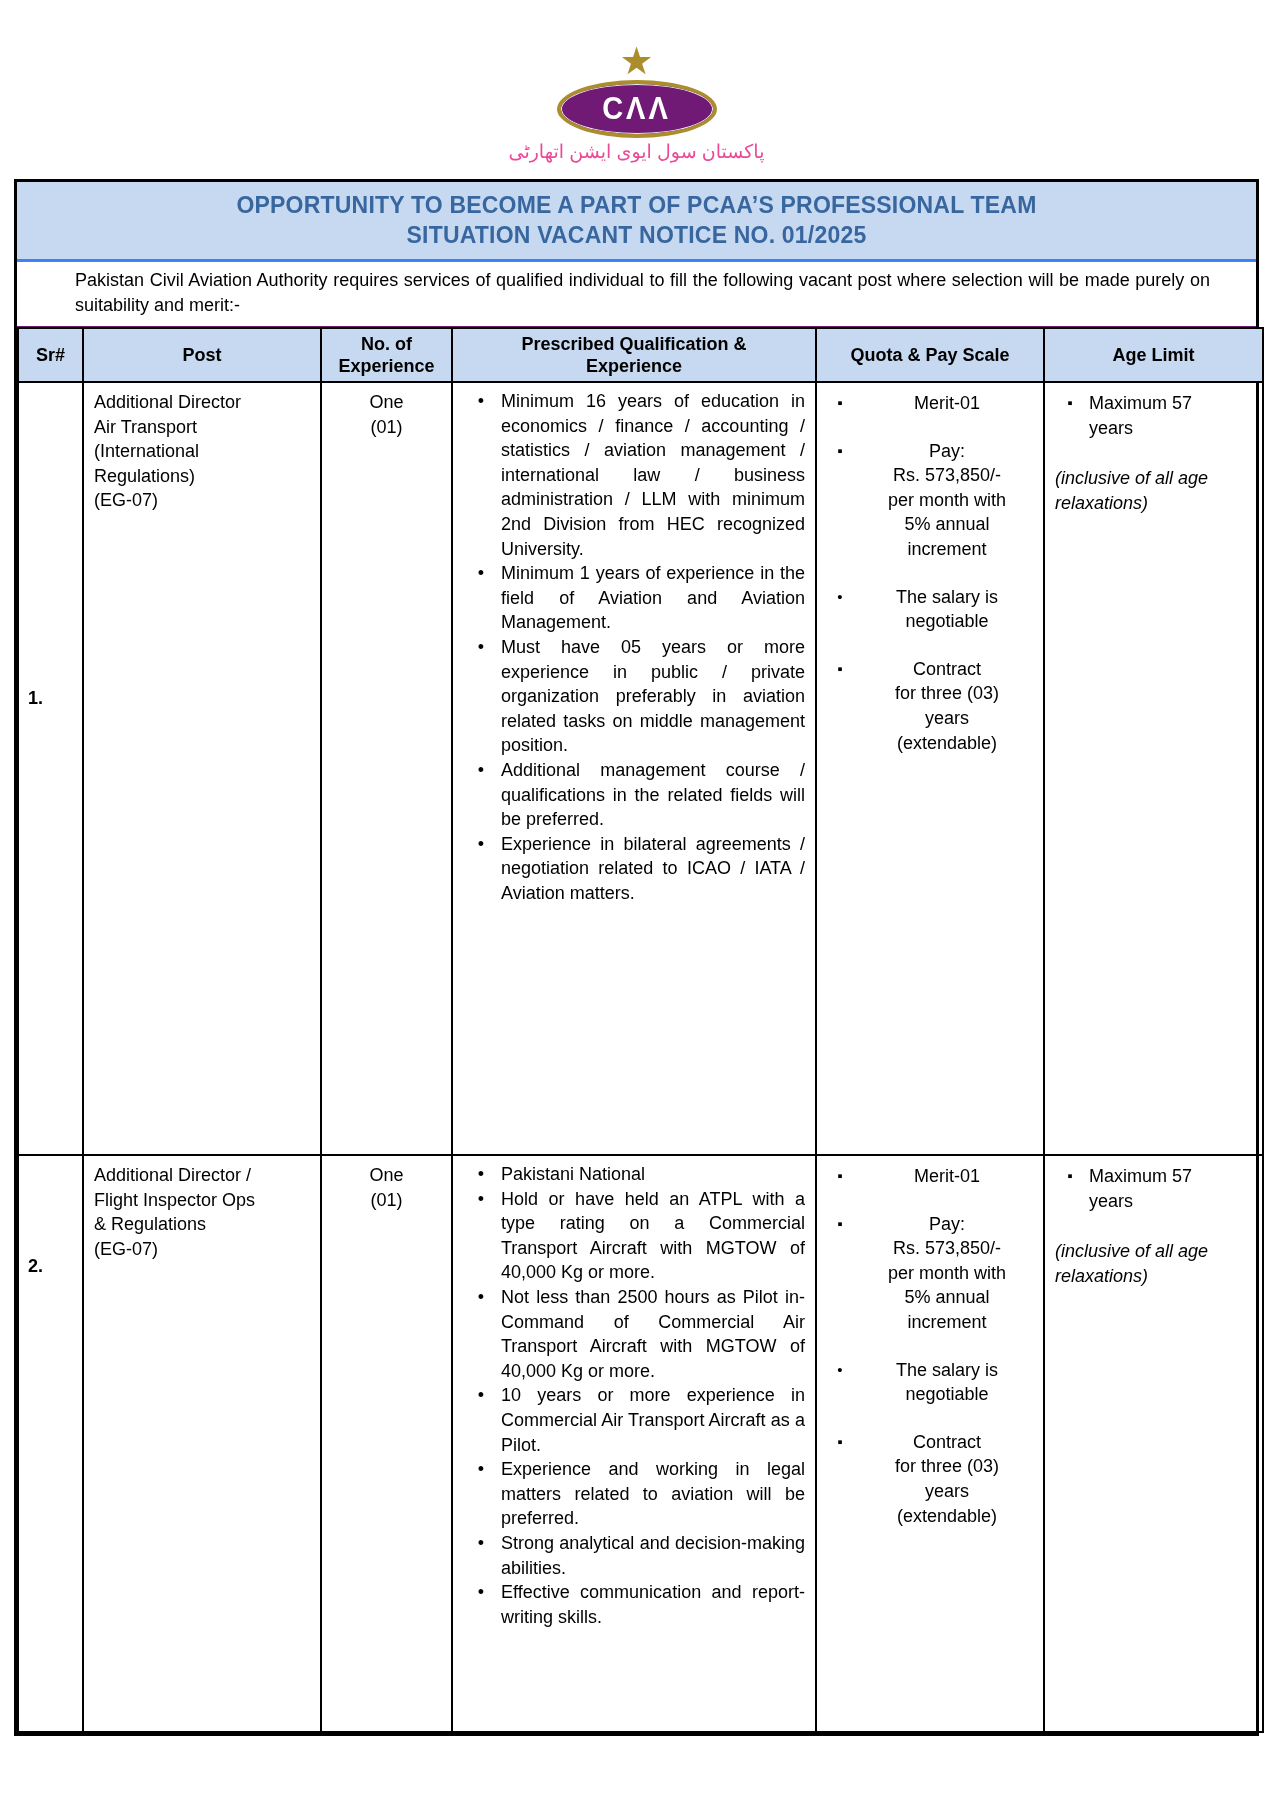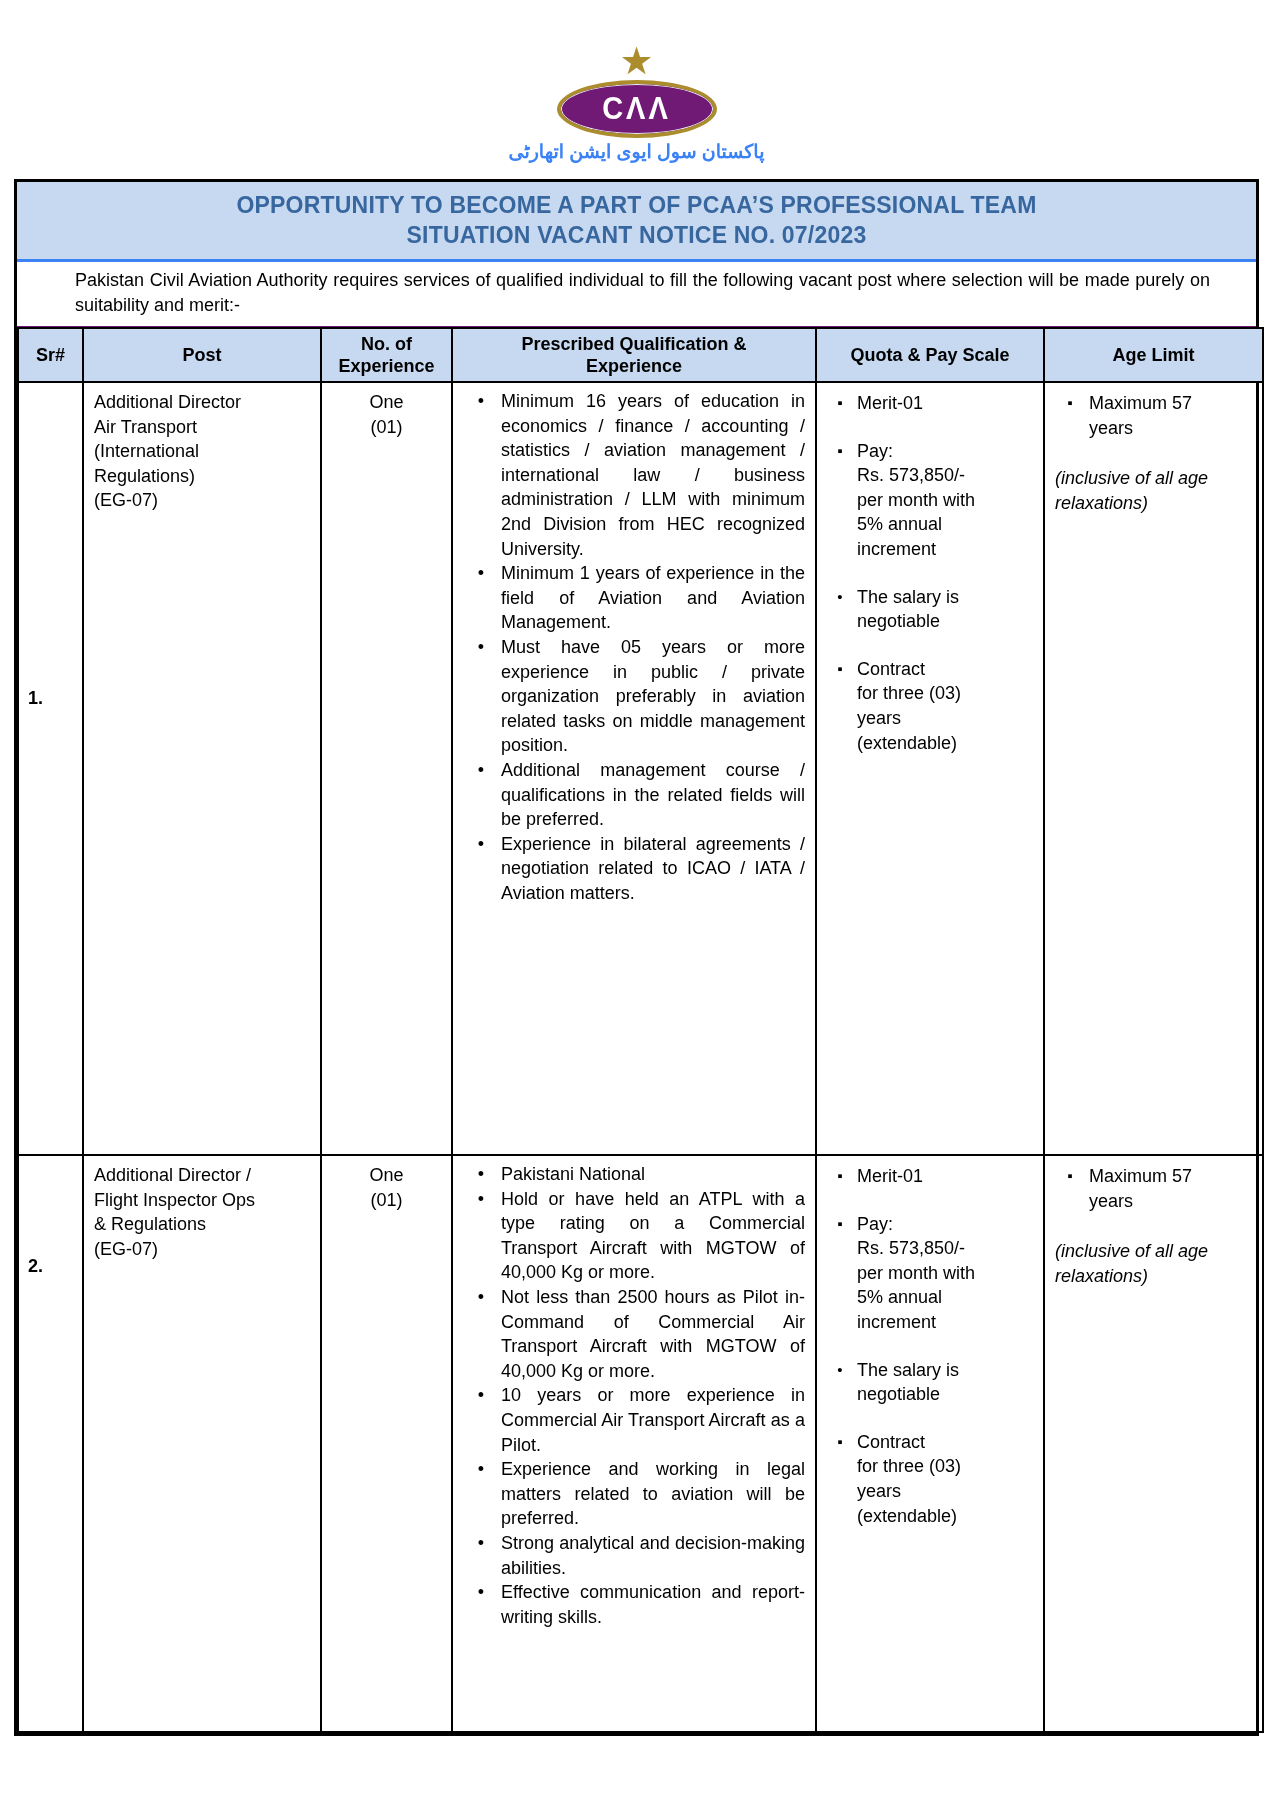--- a/index.html
+++ b/index.html
@@ -8,21 +8,21 @@
 
   
   .logo-wrap { width: 100%; padding-top: 44px; display: flex; flex-direction: column;
     align-items: center; }
   .logo-star { font-size: 38px; line-height: 34px; color: #ab8d2e; }
   .logo-ellipse { width: 160px; height: 58px; margin-top: 2px; border-radius: 50%;
     background: #701a75; border: 4px solid #ab8d2e; box-shadow: inset 0 0 0 1px #e8f2f8;
     display: flex; align-items: center; justify-content: center; }
   .logo-acronym { color: #ffffff; font-weight: bold; font-size: 29px; letter-spacing: 3px;
     transform: scaleY(1.05); }
-  .logo-urdu { margin-top: 2px; color: #3b82f6; font-size: 19px; font-weight: bold; }
+  .logo-urdu { margin-top: 2px; color: #ec4899; font-size: 19px; font-weight: normal; }
 
   
   .notice { width: 1245px; margin: 16px auto 0 auto; border: 3px solid #000; }
 
   .banner { background: #c6d9f0; border-bottom: 3px solid #3b82f6; padding: 8px 4px 9px 4px;
     text-align: center; }
   .banner-line { color: #38679f; font-weight: bold; font-size: 23px; line-height: 30px;
     letter-spacing: 0.2px; }
 
   .intro { background: #fff; border-bottom: 1px solid #701a75; padding: 6px 46px 8px 58px;
@@ -46,21 +46,21 @@
     white-space: pre-line; }
 
   .qual-cell { padding: 6px 10px 4px 8px; }
   .qual-item { display: flex; font-size: 18px; line-height: 24.6px; }
   .qual-item .marker { flex: 0 0 40px; text-align: center; font-size: 18px; }
   .qual-item .itxt { flex: 1 1 auto; text-align: justify; }
 
   .quota-cell { padding: 8px 6px 4px 6px; }
   .quota-item { display: flex; font-size: 18px; line-height: 24.6px; margin-bottom: 23px; }
   .quota-item .marker { flex: 0 0 34px; text-align: center; font-size: 15px; line-height: 24px; }
-  .quota-item .itxt { flex: 1 1 auto; white-space: pre-line; }
+  .quota-item .itxt { flex: 1 1 auto; white-space: pre-line; text-align: center; }
 
   .age-cell { padding: 8px 6px 4px 6px; }
   .age-item { display: flex; font-size: 18px; line-height: 24.6px; }
   .age-item .marker { flex: 0 0 38px; text-align: center; font-size: 15px; line-height: 24px; }
   .age-item .itxt { flex: 1 1 auto; white-space: pre-line; }
   .age-note { margin-top: 26px; padding-left: 4px; font-size: 18px; line-height: 24.6px;
     font-style: italic; white-space: pre-line; }
 </style>
 </head>
 <body>
@@ -70,21 +70,21 @@
   <div class="logo-ellipse">
     <span class="logo-acronym">CΛΛ</span>
   </div>
   <div class="logo-urdu">پاکستان سول ایوی ایشن اتھارٹی</div>
 </div>
 
 <div class="notice">
 
   <div class="banner">
     <div class="banner-line">OPPORTUNITY TO BECOME A PART OF PCAA’S PROFESSIONAL TEAM</div>
-    <div class="banner-line">SITUATION VACANT NOTICE NO. 07/2023</div>
+    <div class="banner-line">SITUATION VACANT NOTICE NO. 01/2025</div>
   </div>
 
   <div class="intro">Pakistan Civil Aviation Authority requires services of qualified individual to fill the following vacant post where selection will be made purely on suitability and merit:-</div>
 
   <table>
     <colgroup>
       <col style="width:65px">
         <col style="width:238px">
         <col style="width:131px">
       <col style="width:364px">

